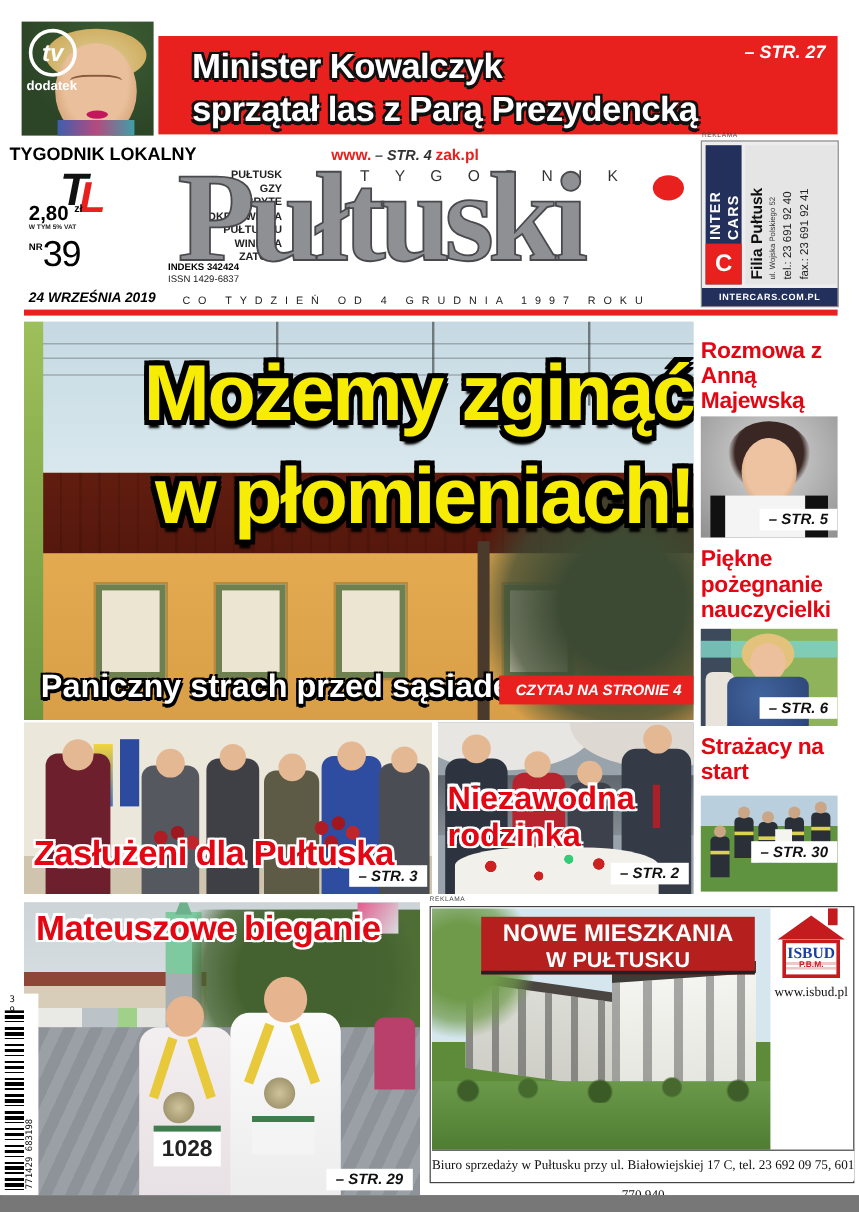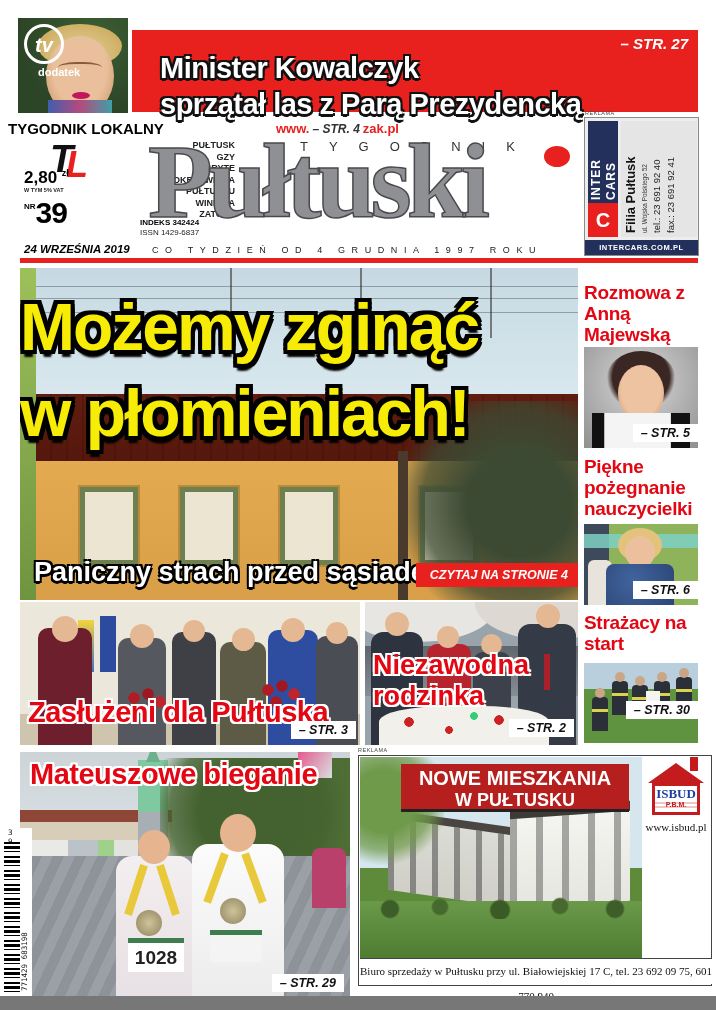--- a/index.html
+++ b/index.html
@@ -18,41 +18,41 @@
     background:radial-gradient(ellipse at 50% 40%, #e9c09b 55%, #d9a97f 75%, transparent 78%); border-radius:50%; }
   #tv-hair { position:absolute; left:20px; top:6px; width:84px; height:44px;
     background:radial-gradient(ellipse at 50% 70%, transparent 38%, #d8bf7e 40%, #cfae62 75%, transparent 78%); border-radius:50%; }
   #tv-glasses { position:absolute; left:40px; top:44px; width:44px; height:14px;
     border-top:2px solid #8a5a3c; border-radius:40%; }
   #tv-lips { position:absolute; left:54px; top:74px; width:18px; height:7px; background:#c2185b; border-radius:50%; }
   #tv-scarf { position:absolute; left:30px; top:82px; width:64px; height:14px;
     background:linear-gradient(90deg,#3f5fae,#b44a7e,#3fa0a8); }
   #tv-circle { position:absolute; left:6px; top:6px; width:40px; height:40px; border:3px solid #fff;
     border-radius:50%; color:#fff; font-weight:700; font-size:20px; text-align:center; line-height:36px; font-style:italic;}
-  #tv-caption { position:absolute; left:20px; top:48px; color:#fff; font-size:11px; font-weight:700; }
+  #tv-caption { position:absolute; left:4px; top:48px; color:#fff; font-size:11px; font-weight:700; }
 
   #top-banner { left:132px; top:30px; width:566px; height:82px; background:#e8201e; color:#fff; }
   #top-banner .l1, #top-banner .l2 {
     font-weight:900; font-size:29px; letter-spacing:-0.5px; line-height:36px; padding-left:28px;
     text-shadow:-2px -2px 0 #111, 2px -2px 0 #111, -2px 2px 0 #111, 2px 2px 0 #111, 0 3px 0 #111;
   }
-  #top-banner .l1 { padding-top:20px; }
+  #top-banner .l1 { padding-top:8px; }
   #banner-ref { position:absolute; right:10px; top:5px; font-style:italic; font-weight:800; font-size:15px; }
 
   
   #kicker { left:8px; top:120px; font-size:15px; font-weight:900; letter-spacing:0; }
   #tl-logo { left:50px; top:138px; width:46px; height:40px; }
   #tl-logo .t { position:absolute; left:0; top:0; font-size:38px; font-weight:900; color:#111; font-style:italic;}
   #tl-logo .l { position:absolute; left:16px; top:6px; font-size:36px; font-weight:900; color:#e8201e; font-style:italic;}
   #price { left:24px; top:168px; font-size:17px; font-weight:900; }
   #price sup { font-size:9px; }
   #vat { left:24px; top:187px; font-size:5.5px; font-weight:700; color:#222; }
   #issue { left:24px; top:196px; }
   #issue .nr { font-size:8px; font-weight:700; vertical-align:14px; }
-  #issue .num { font-size:30px; font-weight:700; letter-spacing:-1px; }
+  #issue .num { font-size:30px; font-weight:400; letter-spacing:-1px; }
   #towns { left:115px; top:140px; width:120px; text-align:right; font-size:9px; font-weight:700; line-height:11.5px; color:#222; }
   #indeks { left:140px; top:218px; font-size:8px; font-weight:800; }
   #issn { left:140px; top:228px; font-size:8px; color:#222; }
   #date { left:24px; top:243px; font-size:11.5px; font-weight:900; font-style:italic; }
 
   #www-line { left:276px; top:121px; font-size:13px; font-weight:900; }
   #www-line .red { color:#e8201e; }
   #www-line .ref { color:#333; font-style:italic; font-size:12px; padding:0 3px; }
   #over-title { left:300px; top:139px; width:276px; font-size:13px; font-weight:500; color:#333;
     letter-spacing:21px; white-space:nowrap; }
@@ -93,21 +93,21 @@
                linear-gradient(#a05a42,#8c4834); background-blend-mode:multiply; }
   #mp-wall { position:absolute; left:0; top:58%; width:100%; height:42%;
     background:linear-gradient(#e3aa50,#d99f48); }
   .mp-window { position:absolute; top:66%; width:58px; height:78px; background:#ece5d2;
     border:5px solid #6f8050; box-shadow:0 0 0 2px #b98a3c; }
   #mp-green-edge { position:absolute; left:0; top:0; width:16px; height:100%;
     background:linear-gradient(#9ec05a,#6f9440); }
   #mp-tree { position:absolute; right:-40px; top:40%; width:220px; height:230px;
     background:radial-gradient(circle at 55% 45%, #3d4a33 30%, rgba(61,74,51,.75) 55%, transparent 72%); }
   #mp-trunk { position:absolute; right:170px; top:55%; width:10px; height:45%; background:#4a3a2c; }
-  #main-headline { position:absolute; left:0; top:16px; width:100%; text-align:left;
+  #main-headline { position:absolute; left:0; top:16px; width:100%; text-align:right;
     font-weight:900; font-size:66px; line-height:86px; letter-spacing:-2px; color:#f6ec05;
     text-shadow:-4px -4px 0 #000, 4px -4px 0 #000, -4px 4px 0 #000, 4px 4px 0 #000,
                 0 -4px 0 #000, 0 4px 0 #000, -4px 0 0 #000, 4px 0 0 #000, 0 7px 2px #000; }
   #main-subhead { position:absolute; left:14px; bottom:12px; font-weight:700; font-size:27px; color:#fff;
     text-shadow:-2px -2px 0 #000, 2px -2px 0 #000, -2px 2px 0 #000, 2px 2px 0 #000, 0 3px 0 #000; }
   #main-badge { position:absolute; right:0; bottom:13px; background:#e8201e; color:#fff;
     font-style:italic; font-weight:800; font-size:12.5px; padding:5px 10px 5px 14px; }
 
   
   .rc-title { left:584px; width:118px; color:#e30613; font-weight:900; font-size:19px; line-height:21px; letter-spacing:-0.3px; }

